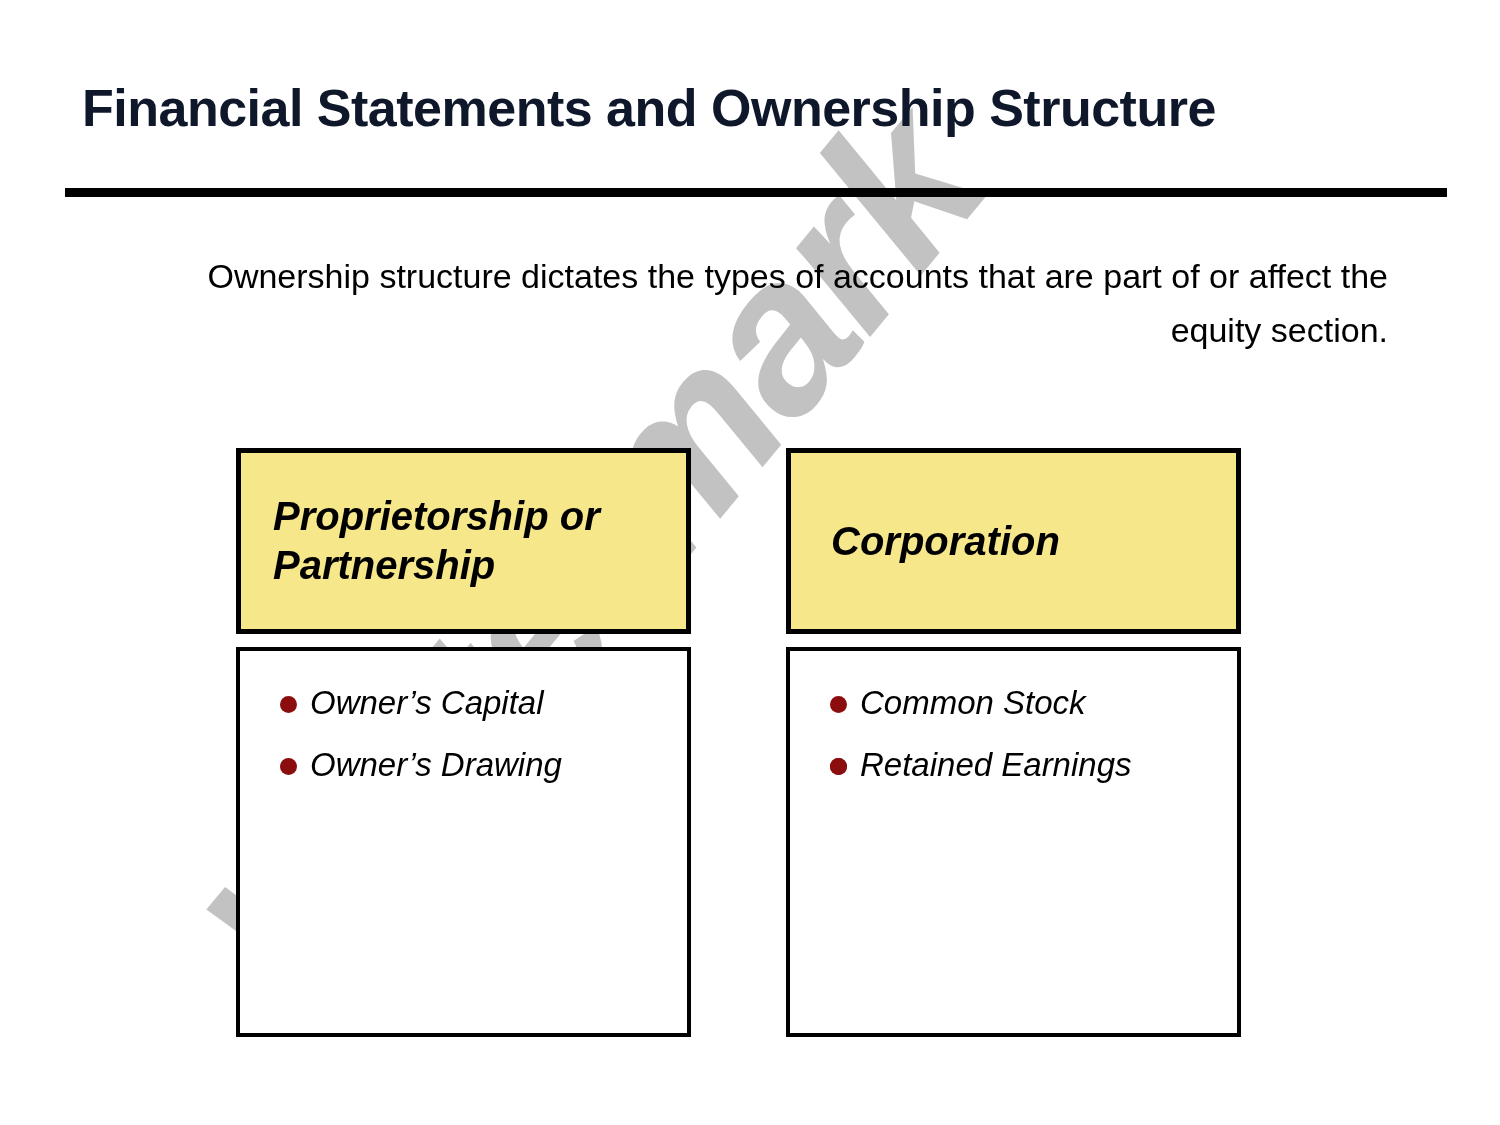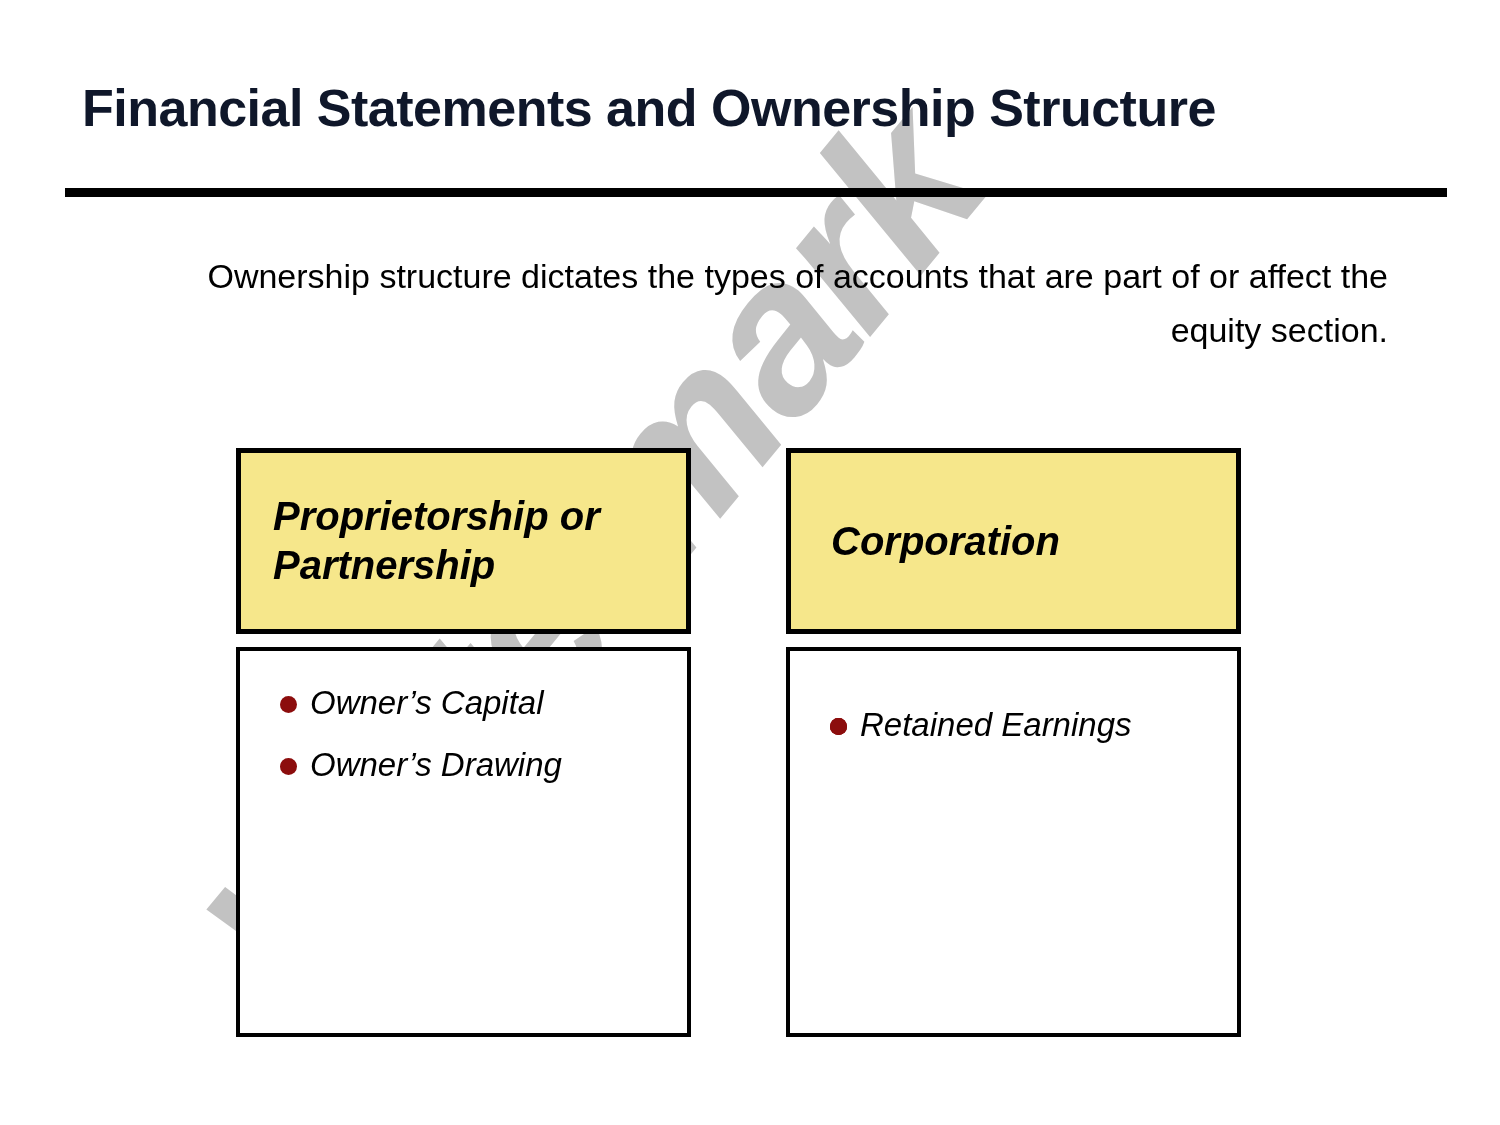--- a/index.html
+++ b/index.html
@@ -176,20 +176,21 @@
         </ul>
       </div>
     </div>
 
     <div class="column right">
       <div class="col-header">Corporation</div>
       <div class="col-body">
         <ul class="bullet-list">
           <li class="bullet-item">
             <span class="bullet-dot"></span>
+            <span>Common Stock</span>
           </li>
           <li class="bullet-item">
             <span class="bullet-dot"></span>
           </li>
           <li class="bullet-item">
             <span class="bullet-dot"></span>
             <span>Retained Earnings</span>
           </li>
         </ul>
       </div>

